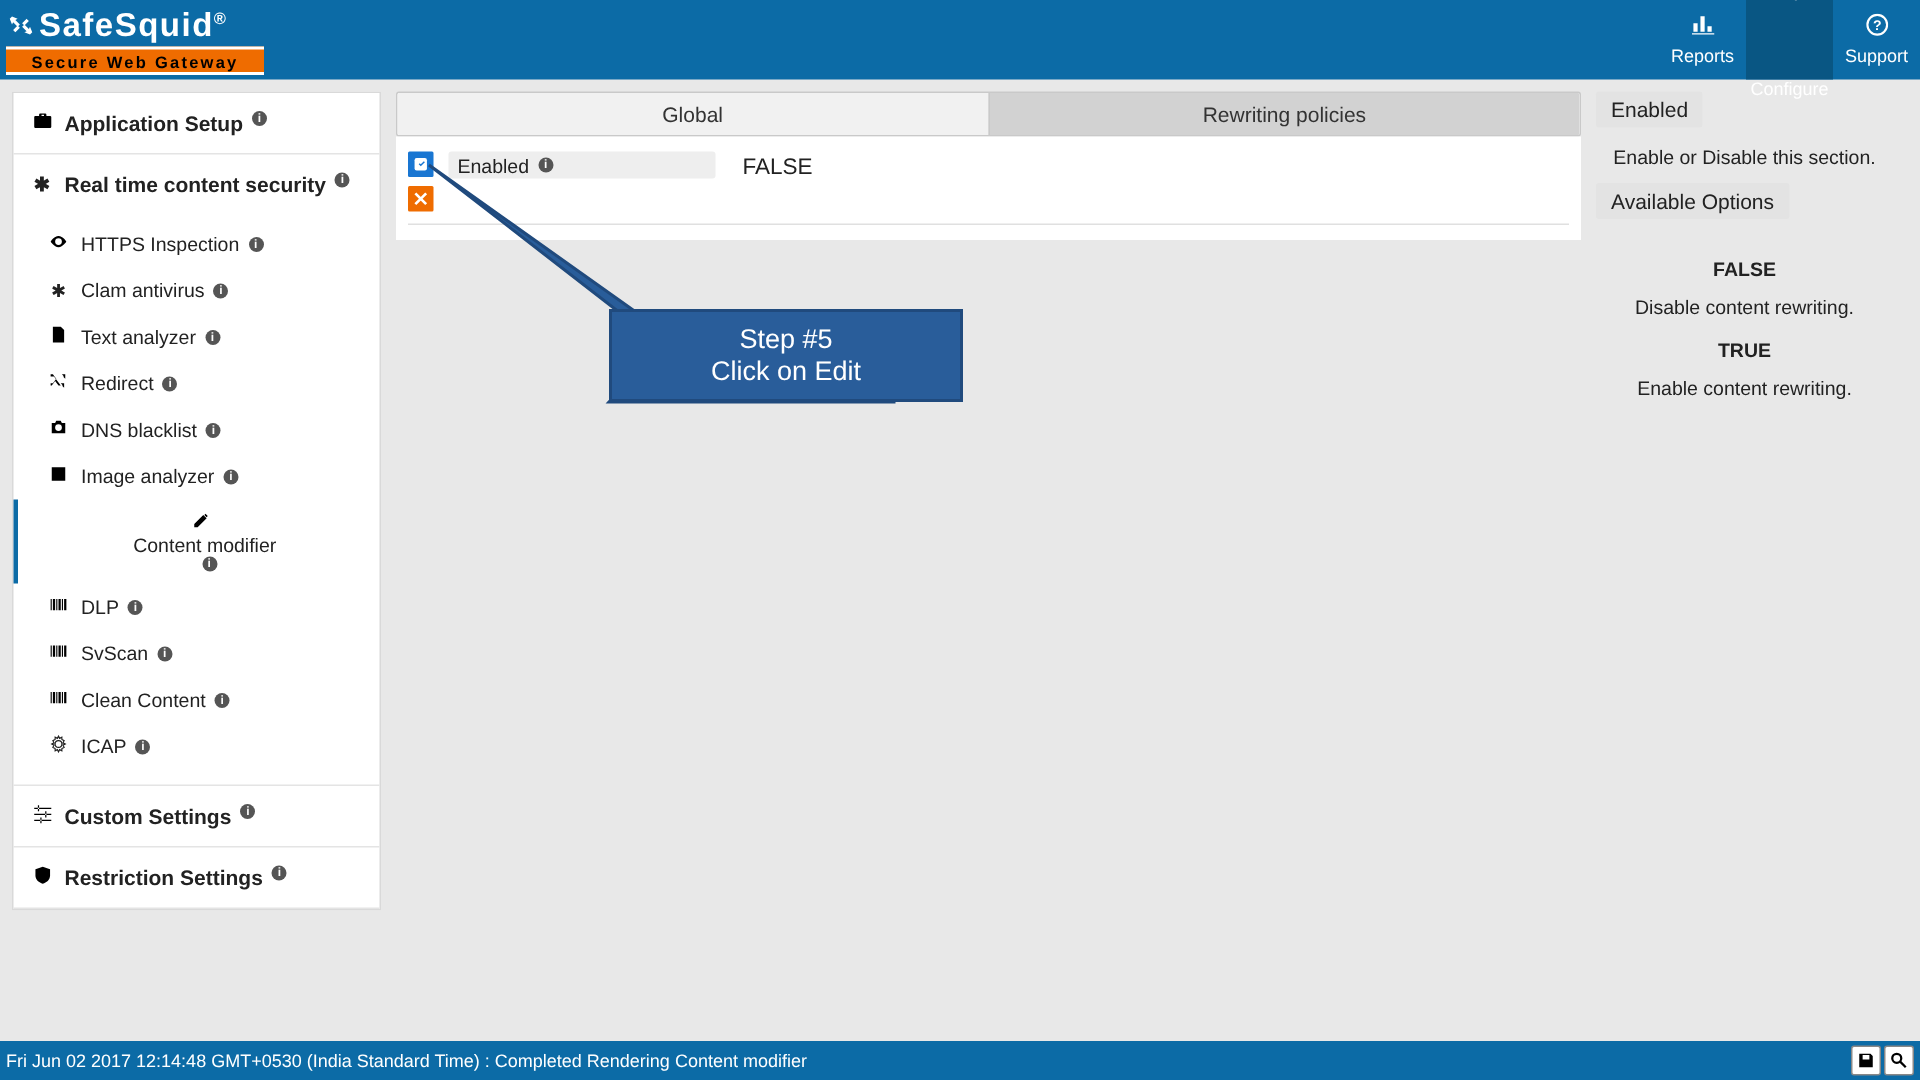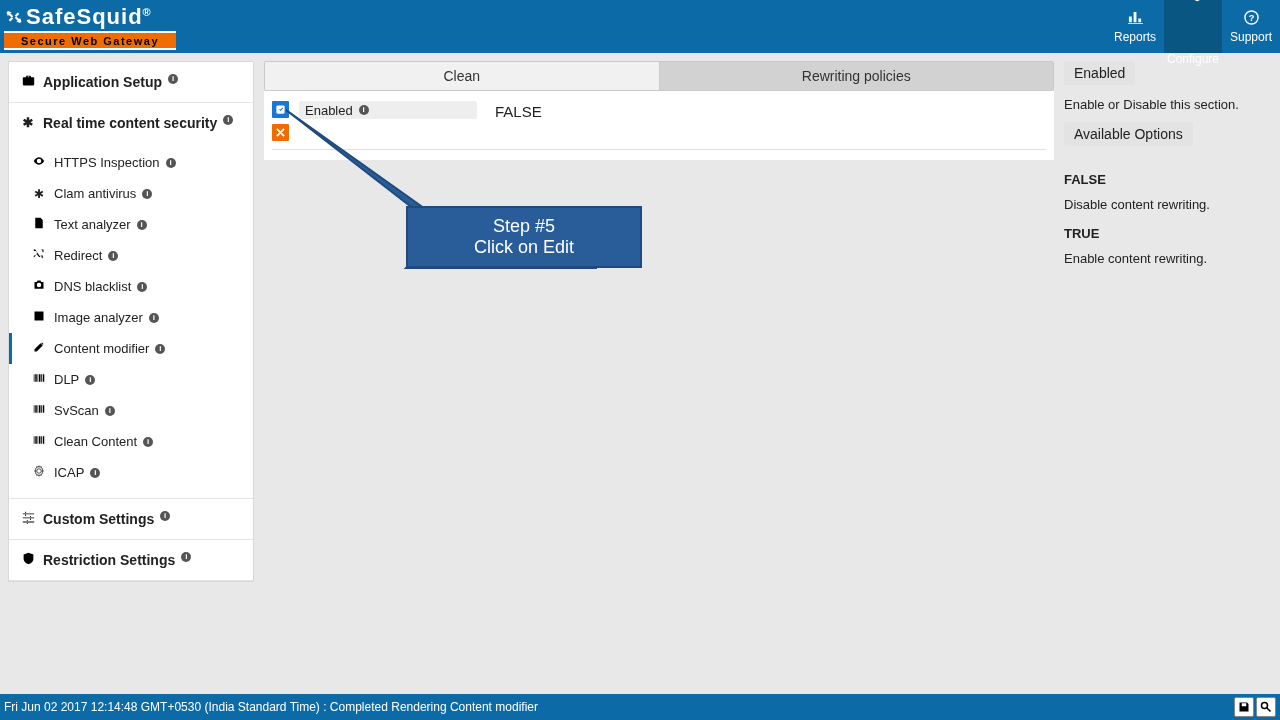--- a/index.html
+++ b/index.html
@@ -21,21 +21,21 @@
 
 
 .workspace { display: flex; padding: 8px; gap: 10px; }
 .sidebar { width: 246px; background: #fff; border: 1px solid #d9d9d9; }
 .side-section { border-bottom: 1px solid #e4e4e4; }
 .side-head { padding: 12px 10px; font-size: 14px; font-weight: 600; color: #222; display: flex; align-items: flex-start; cursor: pointer; }
 .side-head .sicon { width: 18px; text-align: center; margin-right: 6px; color:#222; font-size:13px;}
 .info-dot { width: 10px; height: 10px; border-radius: 50%; background: #555; color: #fff; font-size: 8px; display: inline-flex; align-items: center; justify-content: center; margin-left: 6px; font-weight:bold; line-height:1;}
 .side-sub { padding: 4px 0 10px 0; }
 .side-item { padding: 8px 10px 8px 18px; font-size: 13px; color: #222; display: flex; align-items: center; cursor: pointer; border-left: 3px solid transparent; }
-.side-item.active { border-left: 3px solid #0c6ba6; }
+.side-item.active { border-left: 3px solid #0c6ba6; flex-direction: column; }
 .side-item .sicon { width: 18px; text-align:center; margin-right: 6px; color:#222; font-size:12px; }
 
 
 .main { flex: 1; display: flex; gap: 0; }
 .content { flex: 1; }
 .tabs { display: flex; border: 1px solid #c9c9c9; border-radius: 2px; overflow: hidden; background:#fff;}
 .tab { flex: 1; text-align: center; padding: 6px 0; font-size: 14px; color: #333; background: #f1f1f1; cursor: pointer; }
 .tab + .tab { border-left: 1px solid #c9c9c9; }
 .tab.policies { background: #d2d2d2; }
 .panel { background: #fff; padding: 10px 8px; }
@@ -43,21 +43,21 @@
 .row .act-col { display:flex; flex-direction:column; gap:6px; margin-right:10px;}
 .act-btn { width: 17px; height: 17px; display:flex; align-items:center; justify-content:center; color:#fff; font-size:11px; cursor:pointer; border-radius:1px;}
 .act-edit { background:#1976d2; }
 .act-del { background:#ef6c00; }
 .row .lbl { width: 178px; background:#eee; padding: 2px 6px; font-size:13px; color:#222; display:flex; align-items:center; height:18px; border-radius:2px;}
 .row .val { padding: 2px 18px; font-size: 15px; color:#222; }
 
 
 .aside { width: 218px; padding: 0 10px; font-size: 13px; color:#222; }
 .aside .hdr-btn { background:#e3e3e3; padding: 4px 10px; border-radius:2px; display:inline-block; margin-bottom:12px; font-size:14px;}
-.aside p { margin-bottom: 10px; }
+.aside p { margin-bottom: 10px; text-align: center; }
 .aside .opt-name { font-weight: bold; margin-top: 14px; }
 
 
 .callout-wrap { position:absolute; left:276px; top:100px; width:370px; height:180px; pointer-events:none; }
 .callout-box { position:absolute; left:130px; top:106px; width:236px; height:62px; background:#295d9a; border:2px solid #204a7d; color:#fff; display:flex; flex-direction:column; align-items:center; justify-content:center; font-size:18px; }
 
 
 .footer { position: absolute; bottom: 0; left: 0; right: 0; height: 26px; background: #0c6ba6; color: #fff; display: flex; align-items: center; justify-content: space-between; padding: 0 4px; font-size: 12px; }
 .footer-right { display:flex; gap:2px; }
 .ft-btn { width: 20px; height: 20px; background:#fff; color:#000; border:1px solid #888; display:flex; align-items:center; justify-content:center; cursor:pointer; font-size:13px; border-radius:2px;}
@@ -220,21 +220,21 @@
             </svg></span>
         <span>Restriction Settings</span>
         <span class="info-dot">i</span>
       </div>
     </div>
   </div>
 
   <div class="main">
     <div class="content">
       <div class="tabs">
-        <div class="tab">Clean</div>
+        <div class="tab">Global</div>
         <div class="tab policies">Rewriting policies</div>
       </div>
       <div class="panel">
         <div class="row">
           <div class="act-col">
             <div class="act-btn act-edit">
               <svg width="11" height="11" viewBox="0 0 16 16">
                   <rect x="2" y="2" width="12" height="12" rx="2" fill="#fff"></rect>
                   <path fill="#1976d2" d="M6 8l2 2 4-4-1-1-3 3-1-1-1 1z"></path>
                 </svg>

